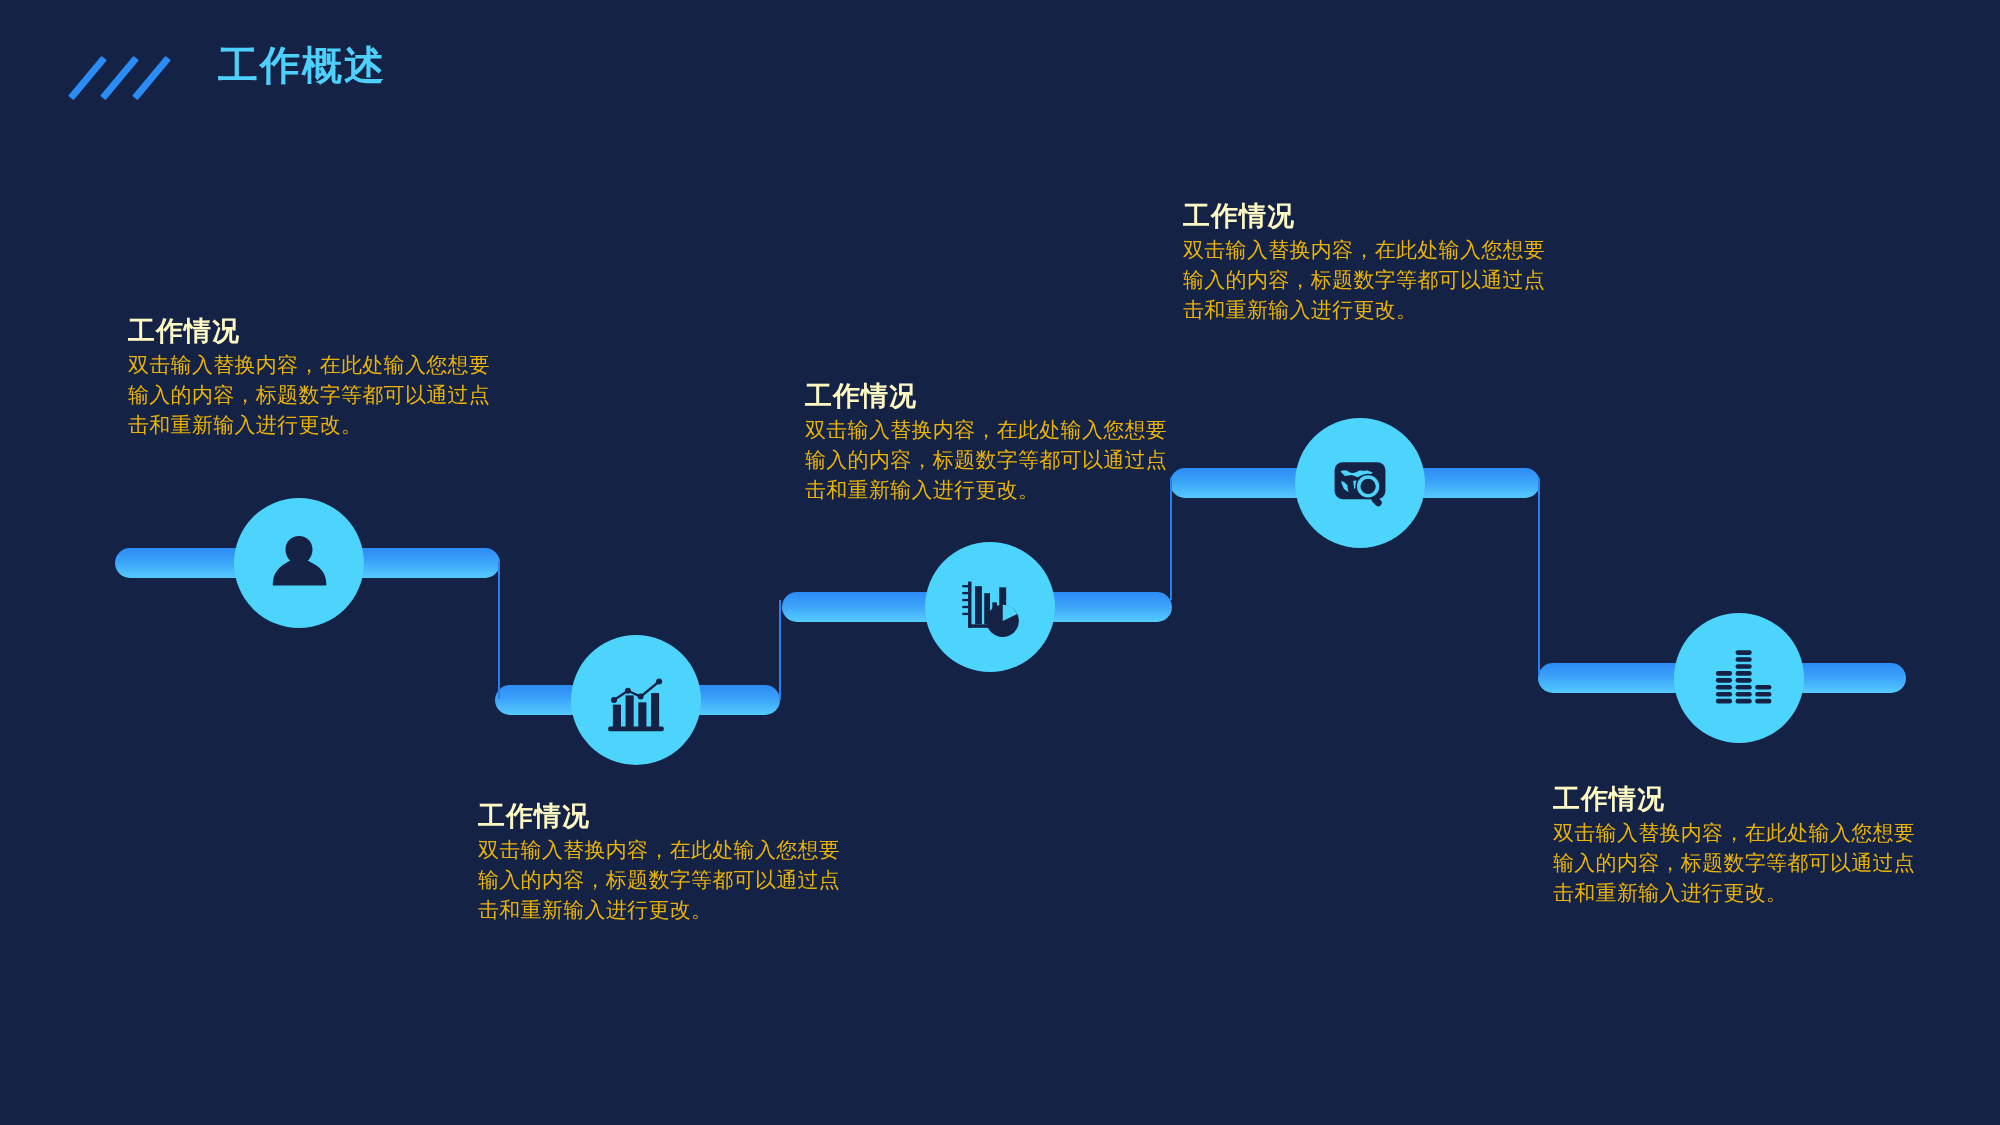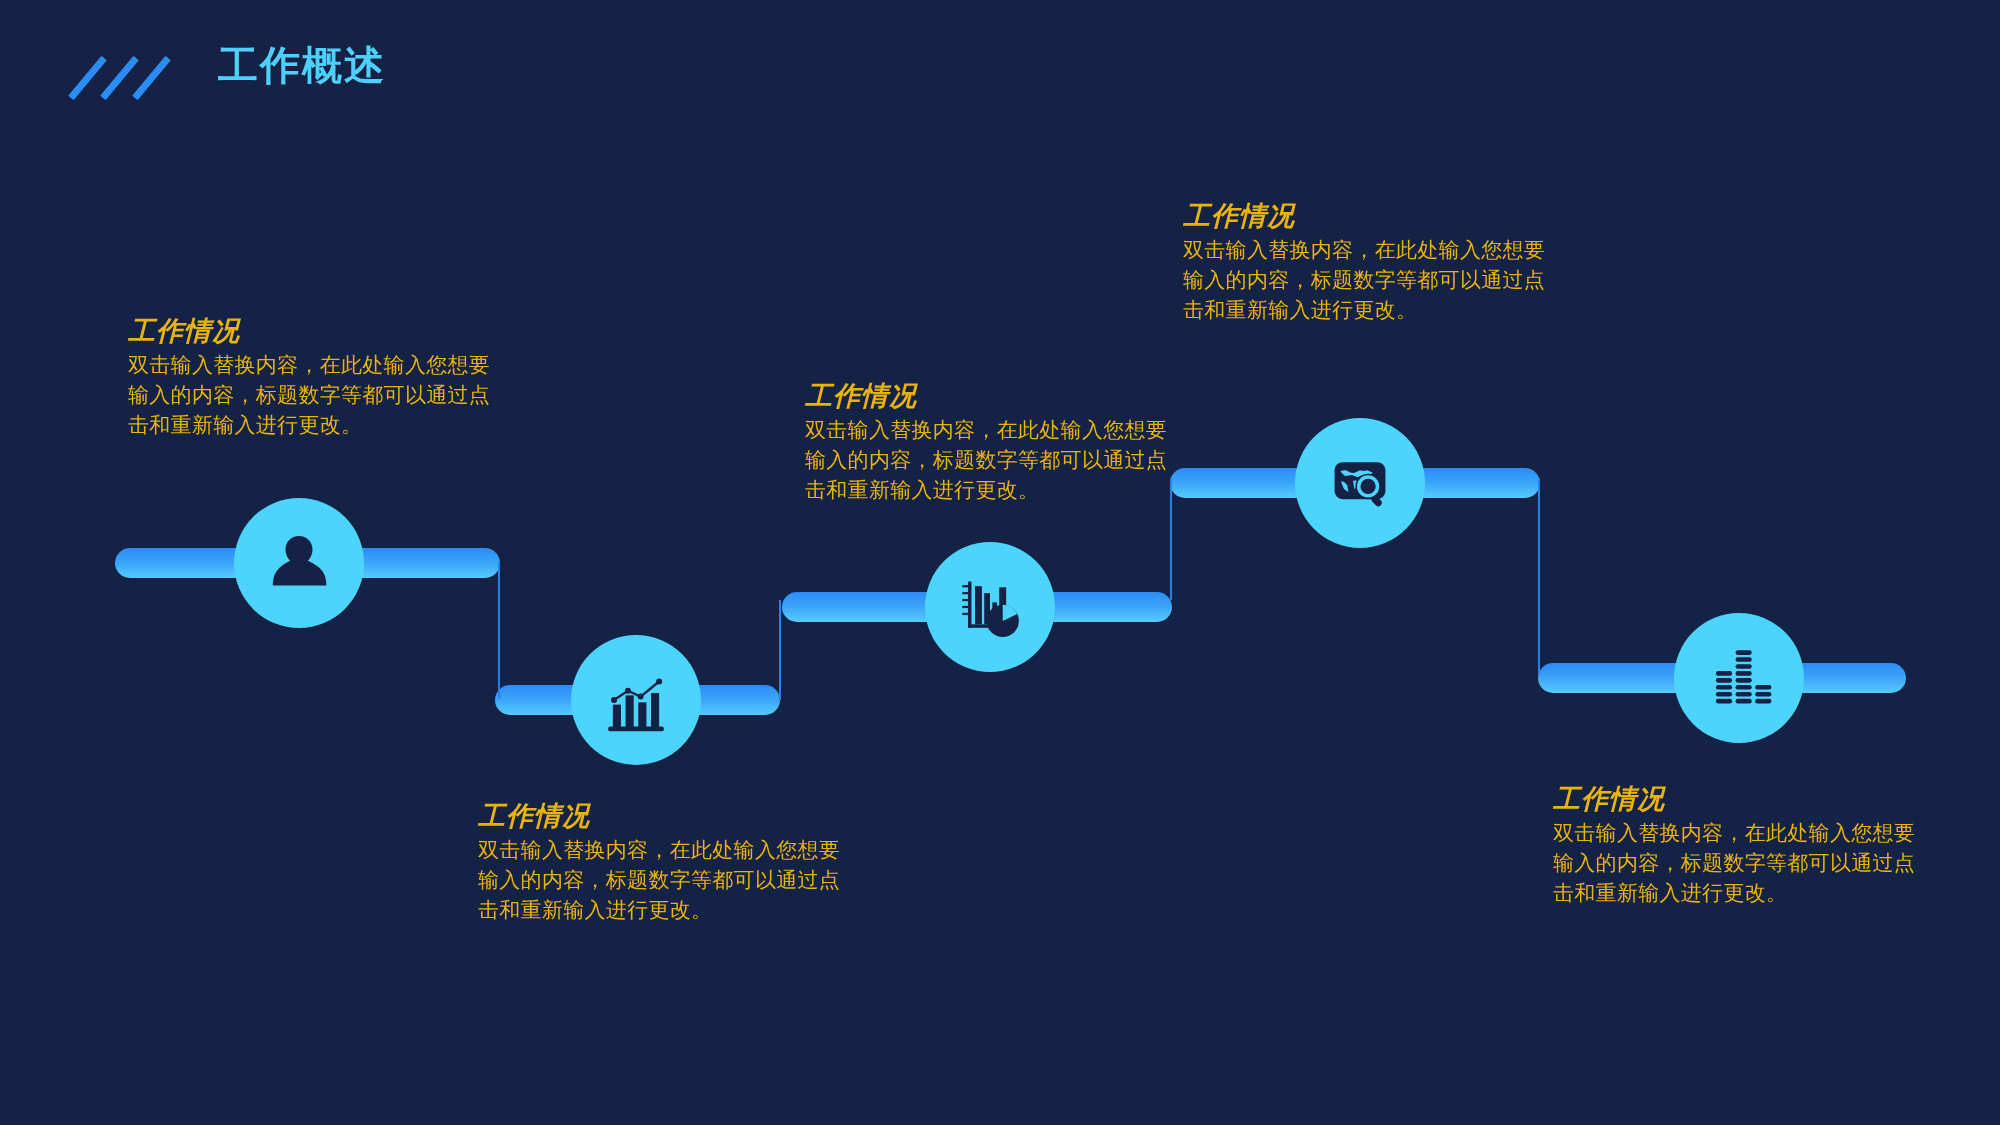--- a/index.html
+++ b/index.html
@@ -42,22 +42,22 @@
   .node{
     position:absolute;width:130px;height:130px;border-radius:50%;
     background:#4DD4FC;
     display:flex;align-items:center;justify-content:center;
   }
   .node svg{display:block;}
 
   
   .block{position:absolute;width:365px;}
   .block .bt{
-    font-size:27px;font-weight:bold;color:#eab308;
-    margin:0 0 3px 0;letter-spacing:1px;line-height:1.2;font-style:italic;
+    font-size:27px;font-weight:bold;color:#fef9c3;
+    margin:0 0 3px 0;letter-spacing:1px;line-height:1.2;
   }
   .block .bp{
     font-size:21px;color:#eab308;line-height:1.42;
     margin:0;letter-spacing:0.3px;
   }
 </style>
 </head>
 <body>
 
 <div id="header">

